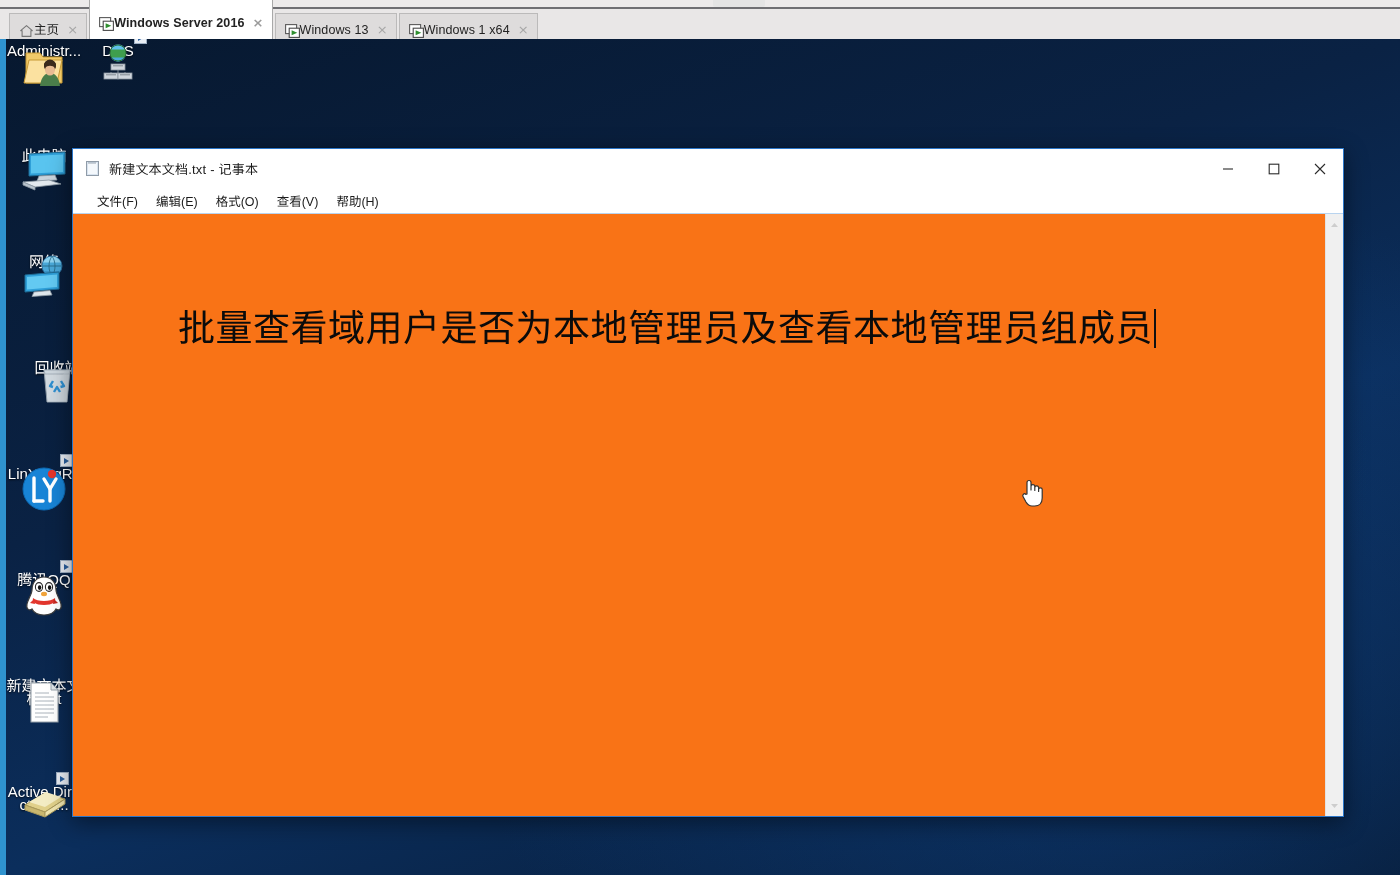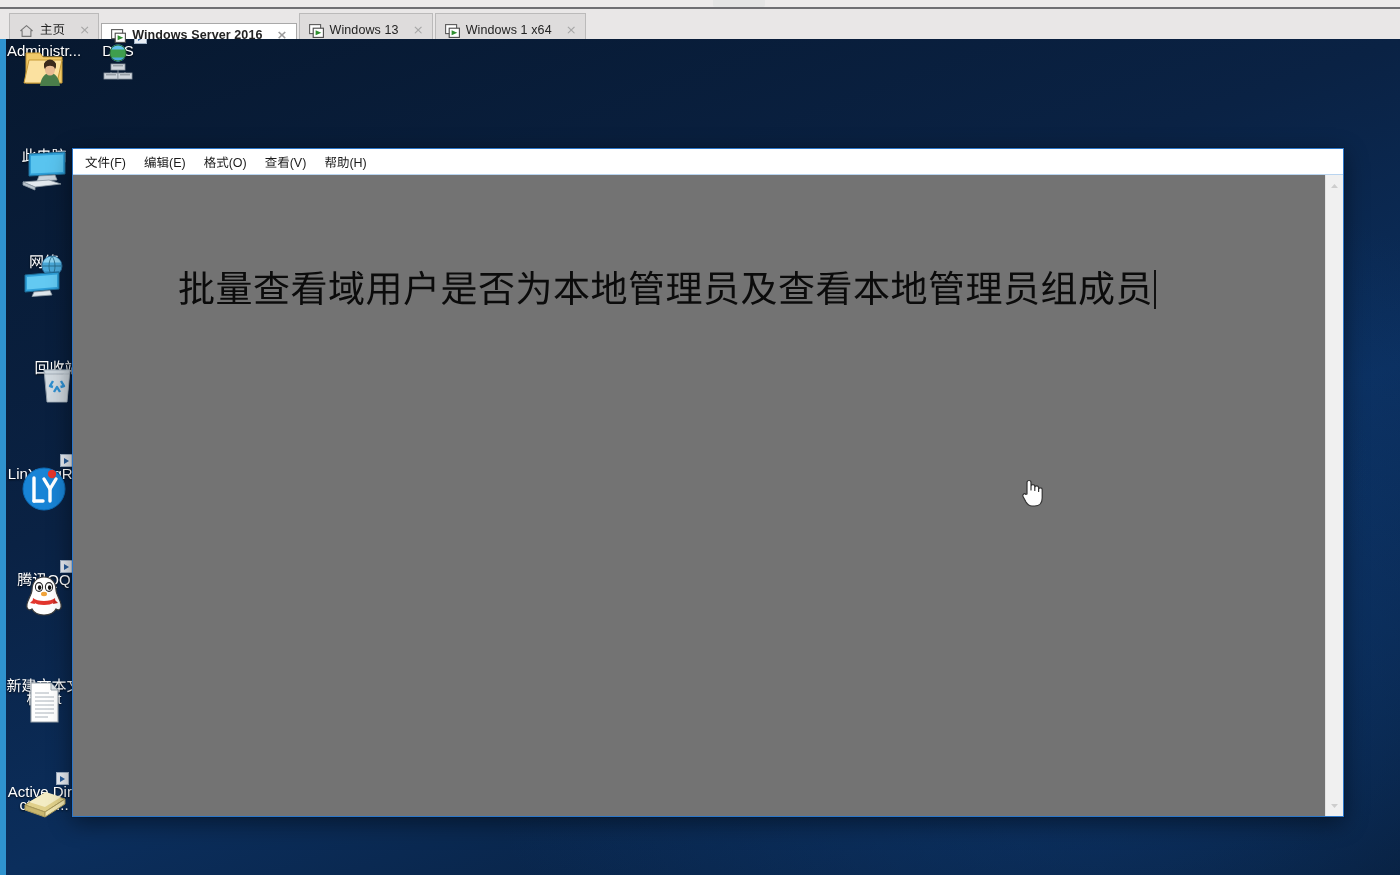--- a/index.html
+++ b/index.html
@@ -30,34 +30,34 @@
     background:#6f6f73;
   }
   #tabstrip {
     position:absolute; left:0; top:9px; width:1400px; height:30px;
     background:#e9e7e7;
     display:flex; align-items:flex-end; padding-left:9px; gap:0;
   }
   .vm-tab {
     position:relative;
     height:26px;
-    display:flex; align-items:center; gap:6px;
+    display:flex; align-items:center; 
     padding:8px 6px 0 9px;
     background:#dedcdc;
     border:1px solid #bbbaba;
     border-bottom:none;
     margin-right:2px;
     font-size:12.5px;
     color:#232323;
     white-space:nowrap;
     cursor:default;
   }
   .vm-tab.active {
     background:#ffffff;
-    height:16px;
+    height:40px;
     border-color:#a9a9a9;
     font-weight:bold;
     z-index:3;
   }
   .vm-tab .tab-label { line-height:1; letter-spacing:.1px; }
   .tab-close {
     display:inline-block; width:15px; height:15px; line-height:14px;
     text-align:center; font-size:13px; color:#a6a6a6; margin-left:6px;
     cursor:pointer; font-family:"DejaVu Sans", sans-serif;
   }
@@ -122,31 +122,31 @@
   #np-title { font-size:13px; color:#1b1b1b; letter-spacing:.2px; }
   #np-winbtns { position:absolute; right:0; top:0; height:39px; display:flex; }
   .winbtn {
     width:46px; height:39px; display:flex; align-items:center; justify-content:center;
     cursor:pointer; background:transparent;
   }
   .winbtn svg { display:block; }
 
   #np-menubar {
     height:25px; background:#ffffff; display:flex; 
-    padding-left:3px; gap:0; flex:none;
+    padding-left:15px; gap:0; flex:none;
   }
   .menu-item {
     font-size:12.5px; color:#1b1b1b; padding:3px 9px; cursor:default;
     white-space:nowrap;
   }
 
   #np-body {
     flex:1 1 auto; display:flex; position:relative;
     border-top:1px solid #b9d4ef;
-    background:#737373; min-height:0;
+    background:#f97316; min-height:0;
   }
   #np-text {
     flex:1 1 auto; position:relative; overflow:hidden;
     padding:92px 0 0 105px;
   }
   #np-text-line {
     font-family:"DejaVu Serif","Liberation Serif", serif;
     font-size:37px; line-height:1.25; color:#0b0b0b;
     white-space:nowrap; letter-spacing:.5px;
     position:relative; display:inline-block;
@@ -365,20 +365,48 @@
           <path d="M26 27 L46 14 L46 19 L26 32 Z" fill="#efe4ae" stroke="#a9995a" stroke-width="1"></path>
           <path d="M10 17 L27 7 L42 12 L26 22 Z" fill="#f3ecc4"></path>
         </svg>
         <span class="shortcut-badge" style="left:12px;"></span>
       </span>
       <span class="label">Active Directory ...</span>
     </div>
 
     <div id="notepad">
 
+      <div id="np-titlebar">
+        <span id="np-doc-icon">
+          <svg width="17" height="17" viewBox="0 0 17 17">
+            <rect x="2.5" y="1.5" width="12" height="14" fill="#d8e3ef" stroke="#8f9ba8" stroke-width="1"></rect>
+            <rect x="4" y="3" width="9" height="11" fill="#f4f8fc"></rect>
+            <path d="M5 2 v2 M7 2 v2 M9 2 v2 M11 2 v2" stroke="#8f9ba8" stroke-width=".9"></path>
+          </svg>
+        </span>
+        <span id="np-title">新建文本文档.txt - 记事本</span>
+
+        <div id="np-winbtns">
+          <div class="winbtn" id="np-min">
+            <svg width="12" height="12" viewBox="0 0 12 12">
+                <path d="M1 6 h10" stroke="#2b2b2b" stroke-width="1.1"></path>
+              </svg>
+          </div>
+          <div class="winbtn" id="np-max">
+            <svg width="12" height="12" viewBox="0 0 12 12">
+                <rect x="1.2" y="1.2" width="9.6" height="9.6" fill="none" stroke="#2b2b2b" stroke-width="1.1"></rect>
+              </svg>
+          </div>
+          <div class="winbtn" id="np-close">
+            <svg width="12" height="12" viewBox="0 0 12 12">
+                <path d="M1 1 L11 11 M11 1 L1 11" stroke="#2b2b2b" stroke-width="1.1"></path>
+              </svg>
+          </div>
+        </div>
+      </div>
 
       <div id="np-menubar">
         <div class="menu-item">文件(F)</div>
         <div class="menu-item">编辑(E)</div>
         <div class="menu-item">格式(O)</div>
         <div class="menu-item">查看(V)</div>
         <div class="menu-item">帮助(H)</div>
       </div>
 
       <div id="np-body">

